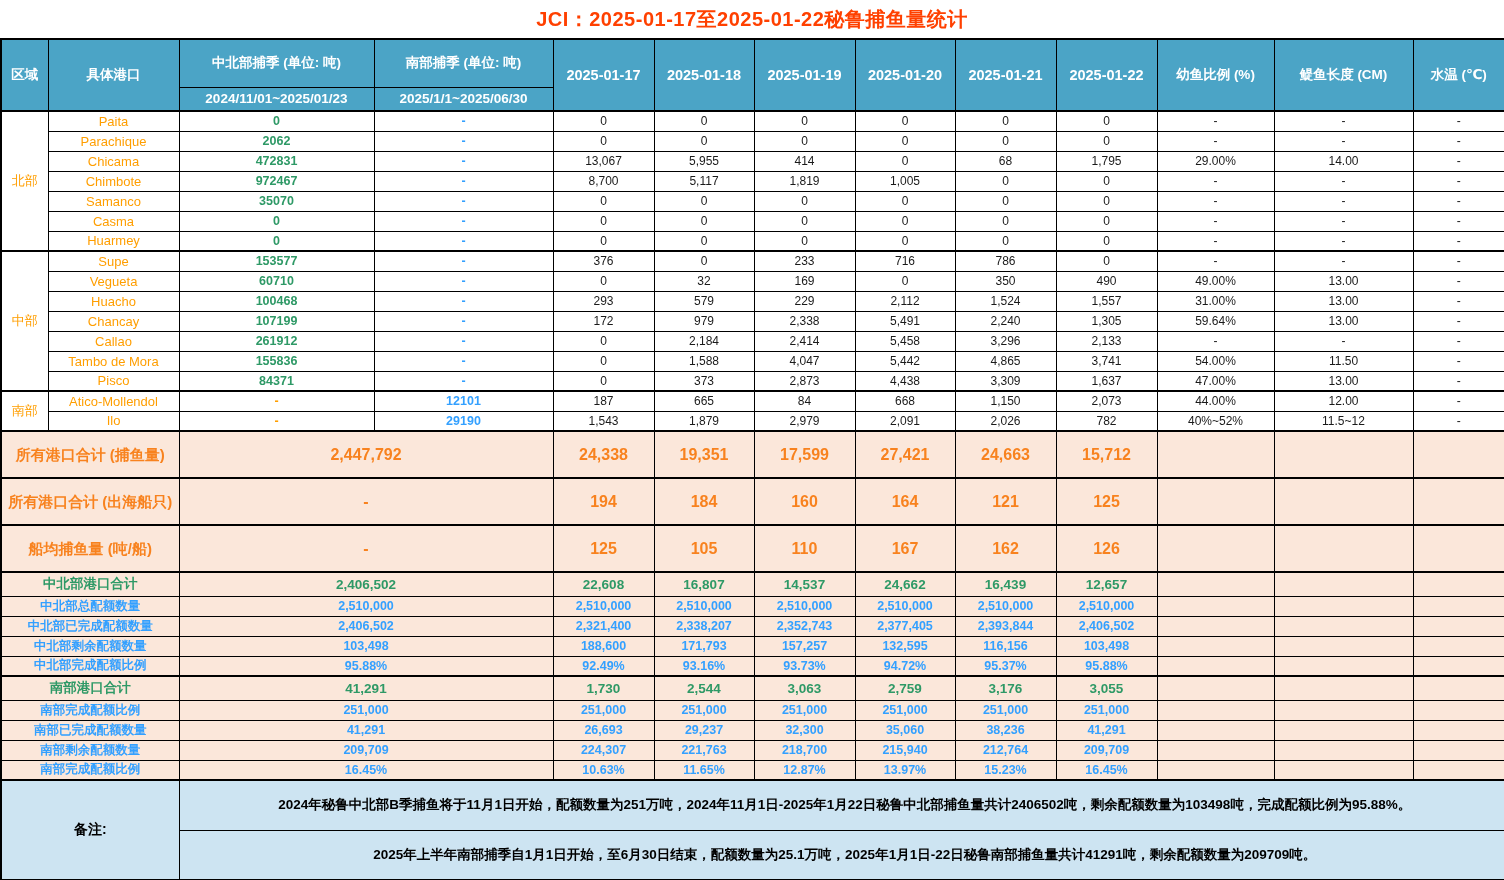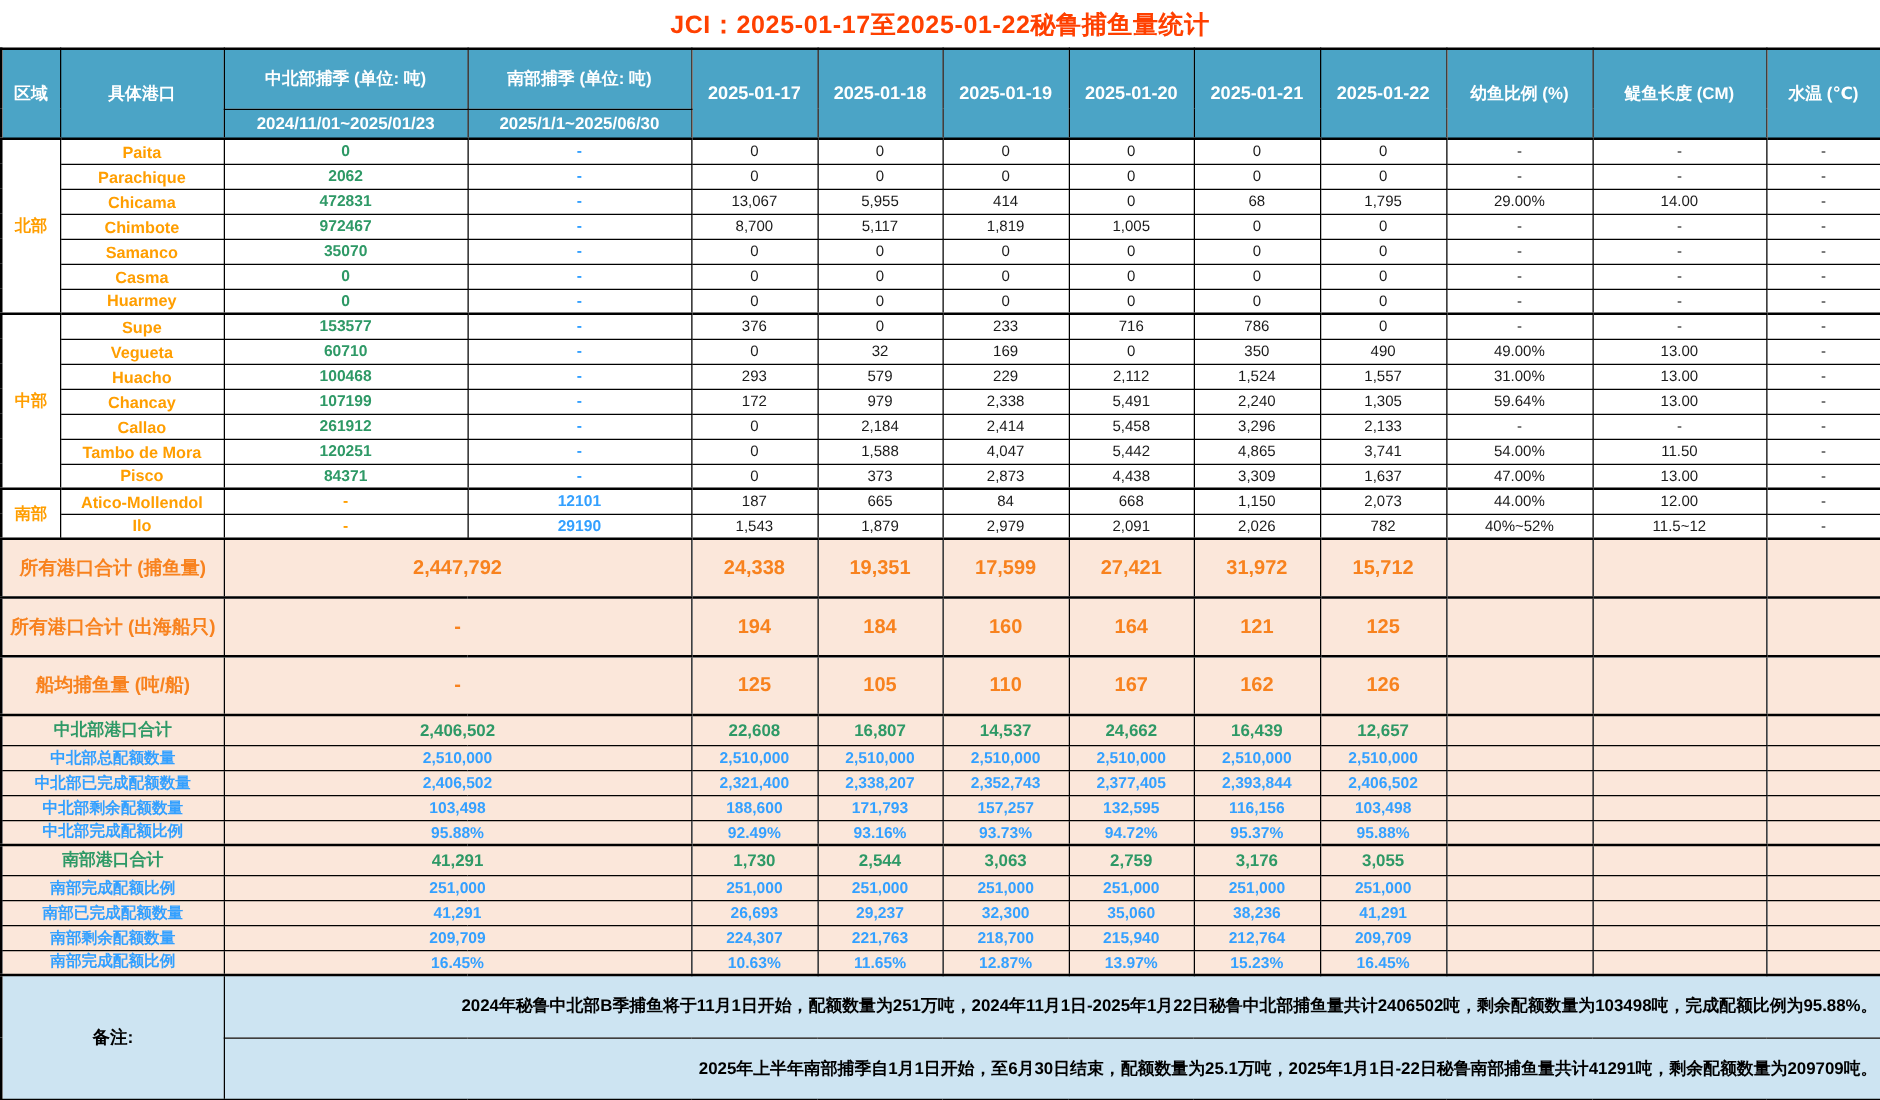--- a/index.html
+++ b/index.html
@@ -15,31 +15,31 @@
   th,td{border:1px solid var(--border,#000);padding:0 2px;text-align:center;overflow:hidden;white-space:nowrap;}
   thead th{background:var(--header-bg,#4BA4C6);color:#fff;font-weight:bold;font-size:13.5px;}
   thead tr.h1{height:48px;} thead tr.h2{height:24px;}
   thead th.date{font-size:14.5px;}
   tr.r-port{height:20px;background:#fff;}
   tr.r-big{height:47px;} tr.r-qh{height:24px;margin-top:12px;} tr.r-q{height:20px;} tr.r-note{height:50px;}
   tr.pink td{background:var(--pink-bg,#FBE7DA);}
   tr.note td{background:var(--notes-bg,#CDE4F2);}
   tr.sec-top td,tr.sec-top th{border-top:2px solid var(--border,#000);}
   tbody{border-top:2px solid var(--border,#000);}
-  td.region,td.port{color:var(--orange,#FF9E00);font-weight:bold;font-size:13px;}
+  td.region,td.port{color:var(--orange,#FF9E00);font-weight:normal;font-size:13px;}
   td.v-green{color:var(--green,#2E9966);font-weight:bold;font-size:12.5px;}
   td.v-blue{color:var(--blue,#33A0FF);font-weight:bold;font-size:12.5px;}
   td.v-orange{color:var(--orange,#FF9E00);font-weight:bold;font-size:12.5px;}
   td.num{color:#1a1a1a;font-size:12px;}
   td.big{color:var(--big-orange,#F8821E);font-weight:bold;font-size:16px;}
   td.big-label{color:var(--big-orange,#F8821E);font-weight:bold;font-size:15px;white-space:normal;word-break:break-all;line-height:1.3;}
   td.qg{color:var(--green,#2E9966);font-weight:bold;font-size:13.5px;}
   td.qb{color:var(--blue,#33A0FF);font-weight:bold;font-size:12.5px;}
   td.note-label{font-weight:bold;font-size:14px;color:#000;}
-  td.note-text{text-align:right;padding-left:8px;font-weight:bold;font-size:13.5px;color:#000;}
+  td.note-text{text-align:center;padding-left:8px;font-weight:bold;font-size:13.5px;color:#000;}
 </style>
 </head>
 <body>
 
 <div class="title-bar">
   <span>JCI：2025-01-17至2025-01-22秘鲁捕鱼量统计</span>
 </div>
 
 <table id="main-table">
   <colgroup>
@@ -244,21 +244,21 @@
         <td class="num">2,414</td>
         <td class="num">5,458</td>
         <td class="num">3,296</td>
         <td class="num">2,133</td>
         <td class="num">-</td>
         <td class="num">-</td>
         <td class="num">-</td>
       </tr>
       <tr class="r-port">
         <td class="port">Tambo de Mora</td>
-        <td class="v-green">120251</td>
+        <td class="v-green">155836</td>
         <td class="v-blue">-</td>
         <td class="num">0</td>
         <td class="num">1,588</td>
         <td class="num">4,047</td>
         <td class="num">5,442</td>
         <td class="num">4,865</td>
         <td class="num">3,741</td>
         <td class="num">54.00%</td>
         <td class="num">11.50</td>
         <td class="num">-</td>
@@ -306,21 +306,21 @@
         <td class="num">11.5~12</td>
         <td class="num">-</td>
       </tr>
       <tr class="r-big pink sec-top">
         <td class="big-label" colspan="2">所有港口合计 (捕鱼量)</td>
         <td class="big" colspan="2">2,447,792</td>
         <td class="big">24,338</td>
         <td class="big">19,351</td>
         <td class="big">17,599</td>
         <td class="big">27,421</td>
-        <td class="big">31,972</td>
+        <td class="big">24,663</td>
         <td class="big">15,712</td>
         <td></td>
         <td></td>
         <td></td>
       </tr>
       <tr class="r-big pink sec-top">
         <td class="big-label" colspan="2">所有港口合计 (出海船只)</td>
         <td class="big" colspan="2">-</td>
         <td class="big">194</td>
         <td class="big">184</td>

